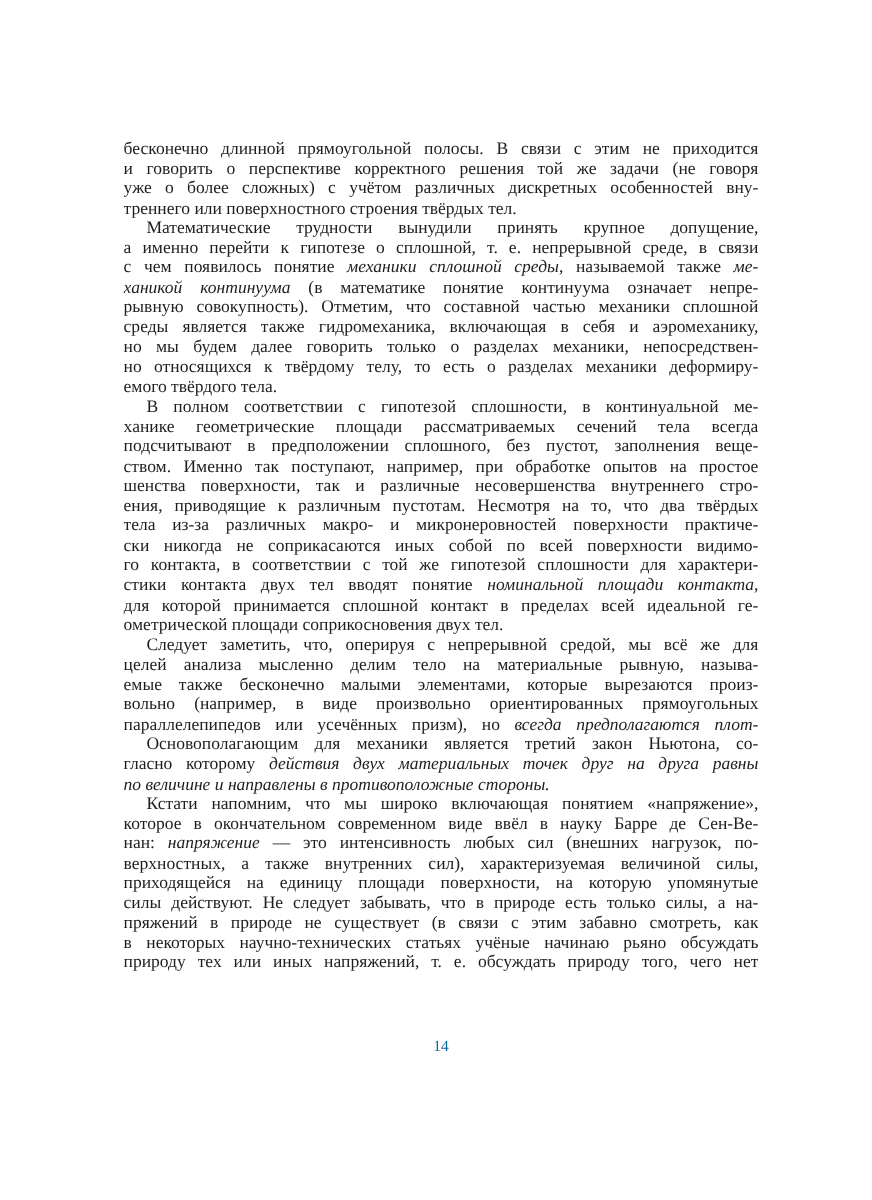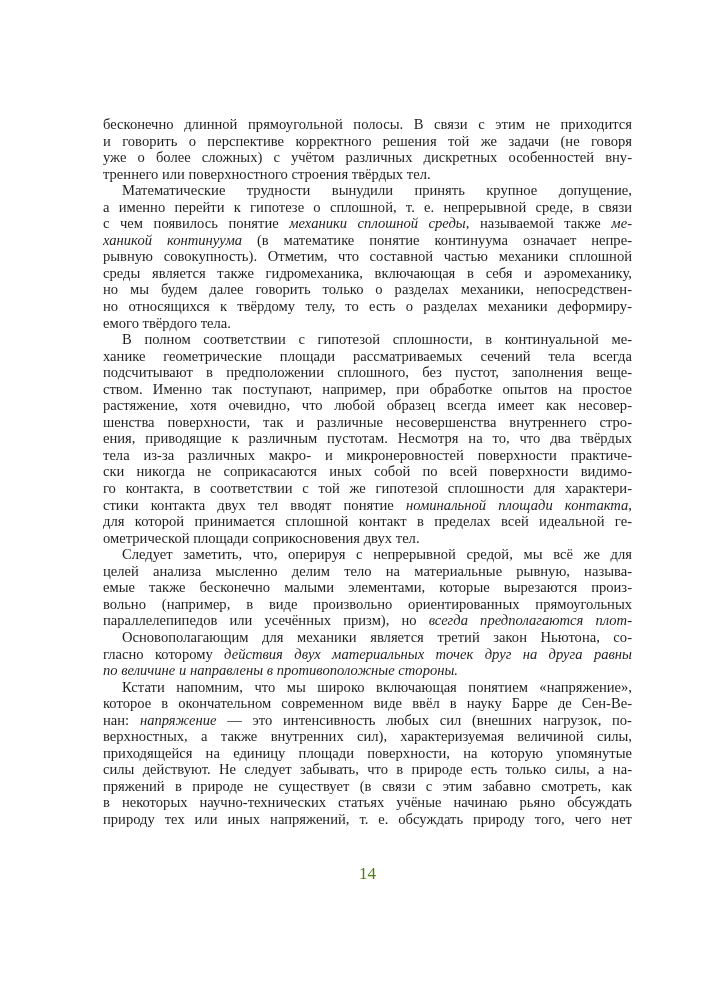--- a/index.html
+++ b/index.html
@@ -33,22 +33,22 @@
   }
   .line.end { text-align-last: left; }
   .line.first { text-indent: 19px; }
   .it { font-style: italic; }
   .page-number {
     position: absolute;
     left: 103px;
     top: 864px;
     width: 529px;
     text-align: center;
-    font-size: 17px;
-    color: #4d7c0f;
+    font-size: 13px;
+    color: #0369a1;
   }
 </style>
 </head>
 <body>
 
 <div class="page">
   <div class="text-block">
       <div class="para">
         <div class="line"><span>бесконечно длинной прямоугольной полосы. В связи с этим не приходится</span></div>
         <div class="line"><span>и говорить о перспективе корректного решения той же задачи (не говоря</span></div>
@@ -64,21 +64,20 @@
         <div class="line"><span>среды является также гидромеханика, включающая в себя и аэромеханику,</span></div>
         <div class="line"><span>но мы будем далее говорить только о разделах механики, непосредствен-</span></div>
         <div class="line"><span>но относящихся к твёрдому телу, то есть о разделах механики деформиру-</span></div>
         <div class="line end"><span>емого твёрдого тела.</span></div>
       </div>
       <div class="para">
         <div class="line first"><span>В полном соответствии с гипотезой сплошности, в континуальной ме-</span></div>
         <div class="line"><span>ханике геометрические площади рассматриваемых сечений тела всегда</span></div>
         <div class="line"><span>подсчитывают в предположении сплошного, без пустот, заполнения веще-</span></div>
         <div class="line"><span>ством. Именно так поступают, например, при обработке опытов на простое</span></div>
-        <div class="line"><span>растяжение, хотя очевидно, что любой образец всегда имеет как несовер-</span></div>
         <div class="line"><span>шенства поверхности, так и различные несовершенства внутреннего стро-</span></div>
         <div class="line"><span>ения, приводящие к различным пустотам. Несмотря на то, что два твёрдых</span></div>
         <div class="line"><span>тела из-за различных макро- и микронеровностей поверхности практиче-</span></div>
         <div class="line"><span>ски никогда не соприкасаются иных собой по всей поверхности видимо-</span></div>
         <div class="line"><span>го контакта, в соответствии с той же гипотезой сплошности для характери-</span></div>
         <div class="line"><span>стики контакта двух тел вводят понятие </span><span class="it">номинальной площади контакта</span><span>,</span></div>
         <div class="line"><span>для которой принимается сплошной контакт в пределах всей идеальной ге-</span></div>
         <div class="line end"><span>ометрической площади соприкосновения двух тел.</span></div>
       </div>
       <div class="para">

